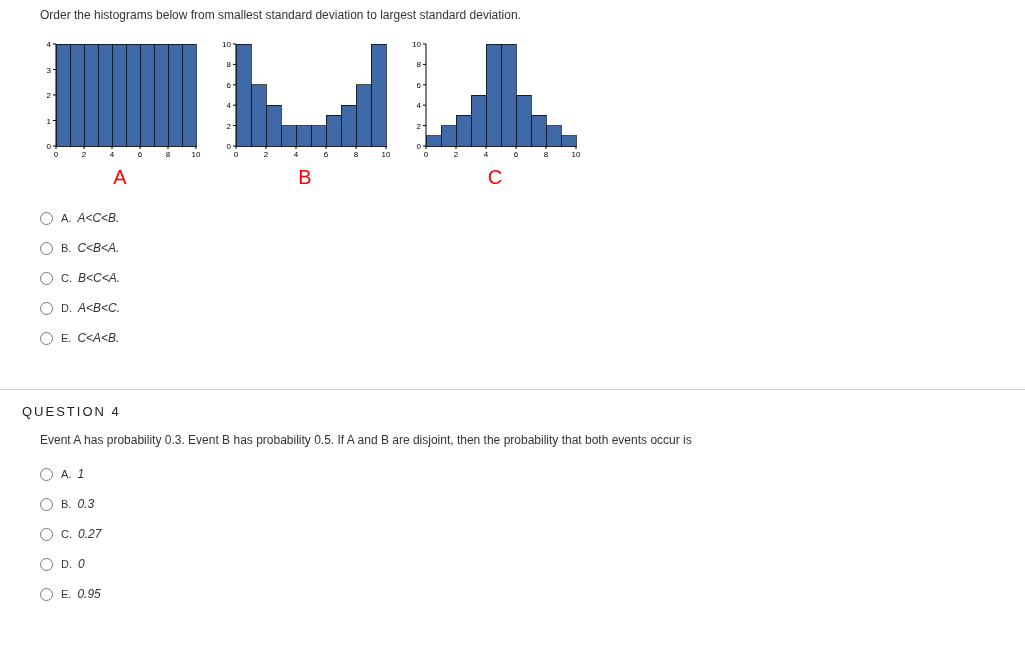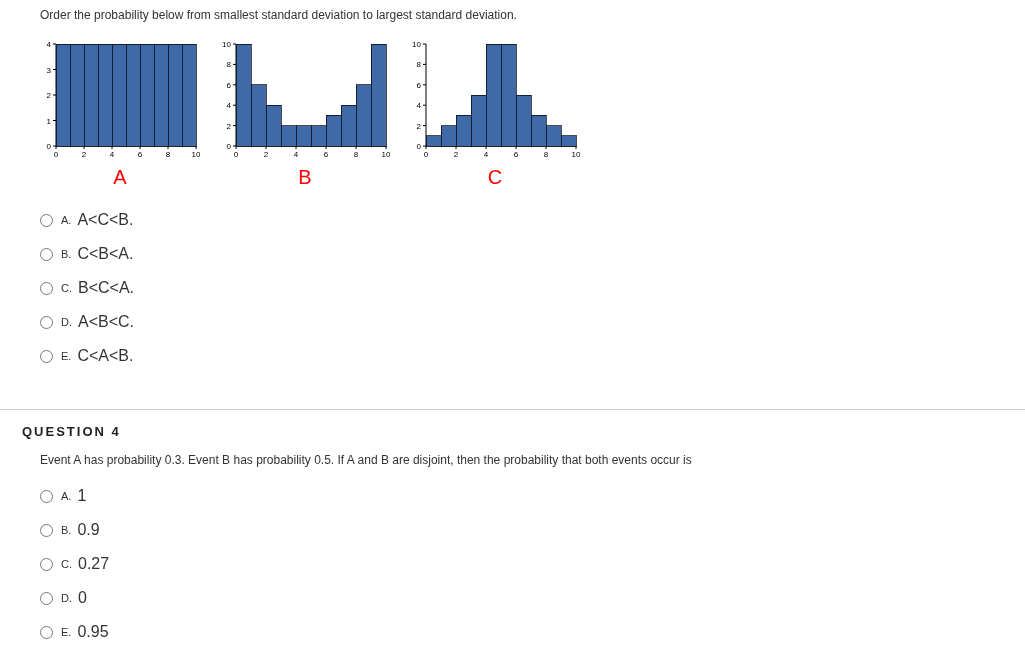--- a/index.html
+++ b/index.html
@@ -45,42 +45,43 @@
     margin: 8px 0 16px 0;
   }
   .option input[type="radio"] {
     margin: 0 2px 0 0;
   }
   .option-letter {
     font-size: 11px;
     vertical-align: super;
   }
   .option-body {
-    font-size: 16px;
+    font-size: 12px;
+    font-style: italic;
   }
   .question-header {
     font-family: "Arial Narrow", Arial, sans-serif;
-    font-weight: bold;
+    font-weight: normal;
     font-size: 13px;
     letter-spacing: 2px;
     color: #222;
     padding: 14px 22px 10px 22px;
     border-top: 1px solid #ccc;
     margin-top: 20px;
   }
   .bar { fill:#3f6aa7; stroke:#000; stroke-width:0.7; shape-rendering:crispEdges; }
   .axis { stroke:#000; stroke-width:1; }
   .tick { stroke:#000; stroke-width:1; }
   .ticklabel { font-size:8px; fill:#000; font-family:Arial; }
 </style>
 </head>
 <body>
 
 <div class="content">
-  <div class="question-text">Order the probability below from smallest standard deviation to largest standard deviation.</div>
+  <div class="question-text">Order the histograms below from smallest standard deviation to largest standard deviation.</div>
 
   <div class="charts-row">
     <div>
       <div class="chart">
         <svg id="chartA" width="160" height="120">
             <line x1="16" y1="4" x2="16" y2="106" class="axis"></line>
             <line x1="16" y1="106" x2="156" y2="106" class="axis"></line>
             <line x1="13" y1="106" x2="16" y2="106" class="tick"></line>
             <text x="11" y="109" text-anchor="end" class="ticklabel">0</text>
             <line x1="13" y1="80.5" x2="16" y2="80.5" class="tick"></line>
@@ -241,21 +242,21 @@
 
   <div class="options" style="margin-top:0;">
     <div class="option">
       <input type="radio" name="q4" style="">
       <span class="option-letter">A.</span>
       <span class="option-body">1</span>
     </div>
     <div class="option">
       <input type="radio" name="q4" style="">
       <span class="option-letter">B.</span>
-      <span class="option-body">0.9</span>
+      <span class="option-body">0.3</span>
     </div>
     <div class="option">
       <input type="radio" name="q4" style="">
       <span class="option-letter">C.</span>
       <span class="option-body">0.27</span>
     </div>
     <div class="option">
       <input type="radio" name="q4" style="">
       <span class="option-letter">D.</span>
       <span class="option-body">0</span>

